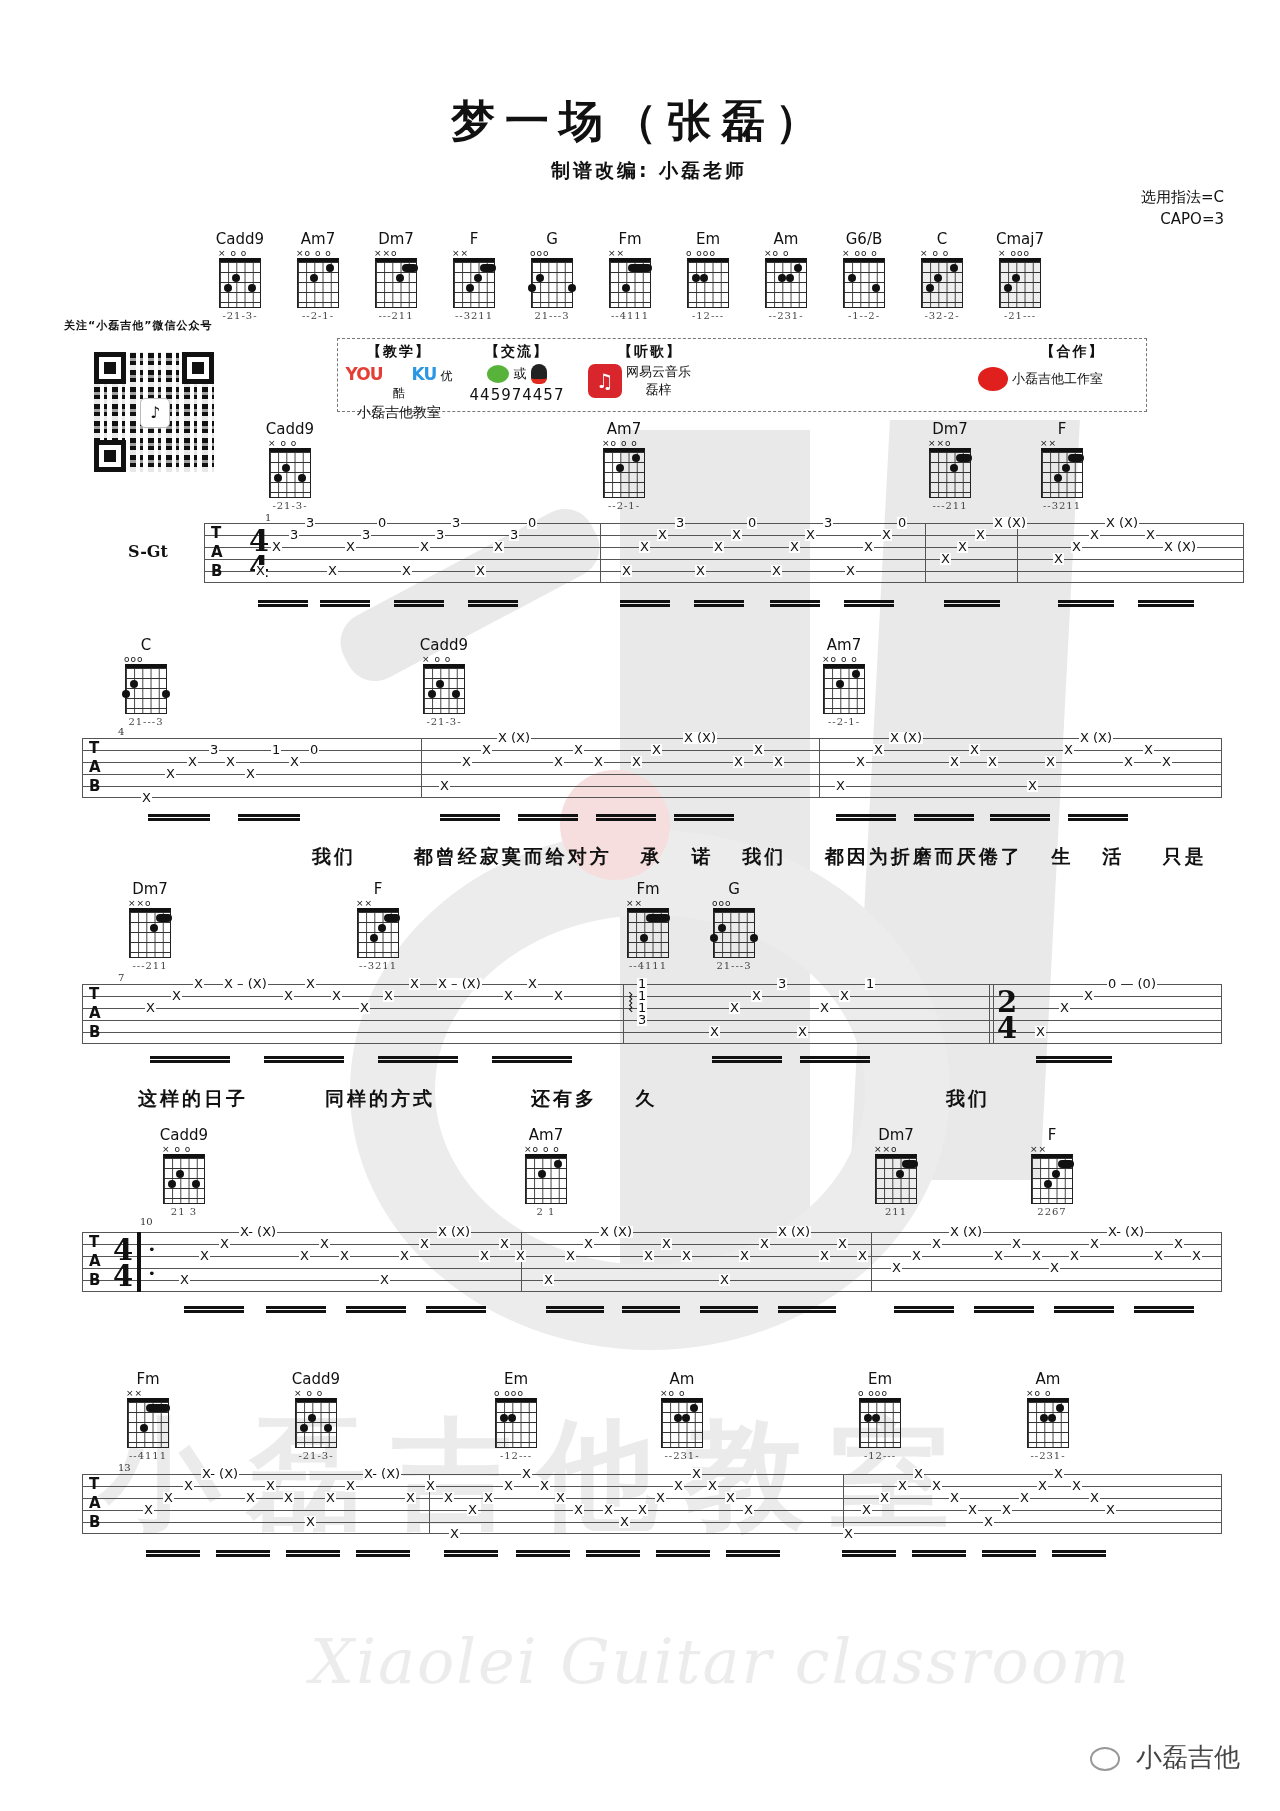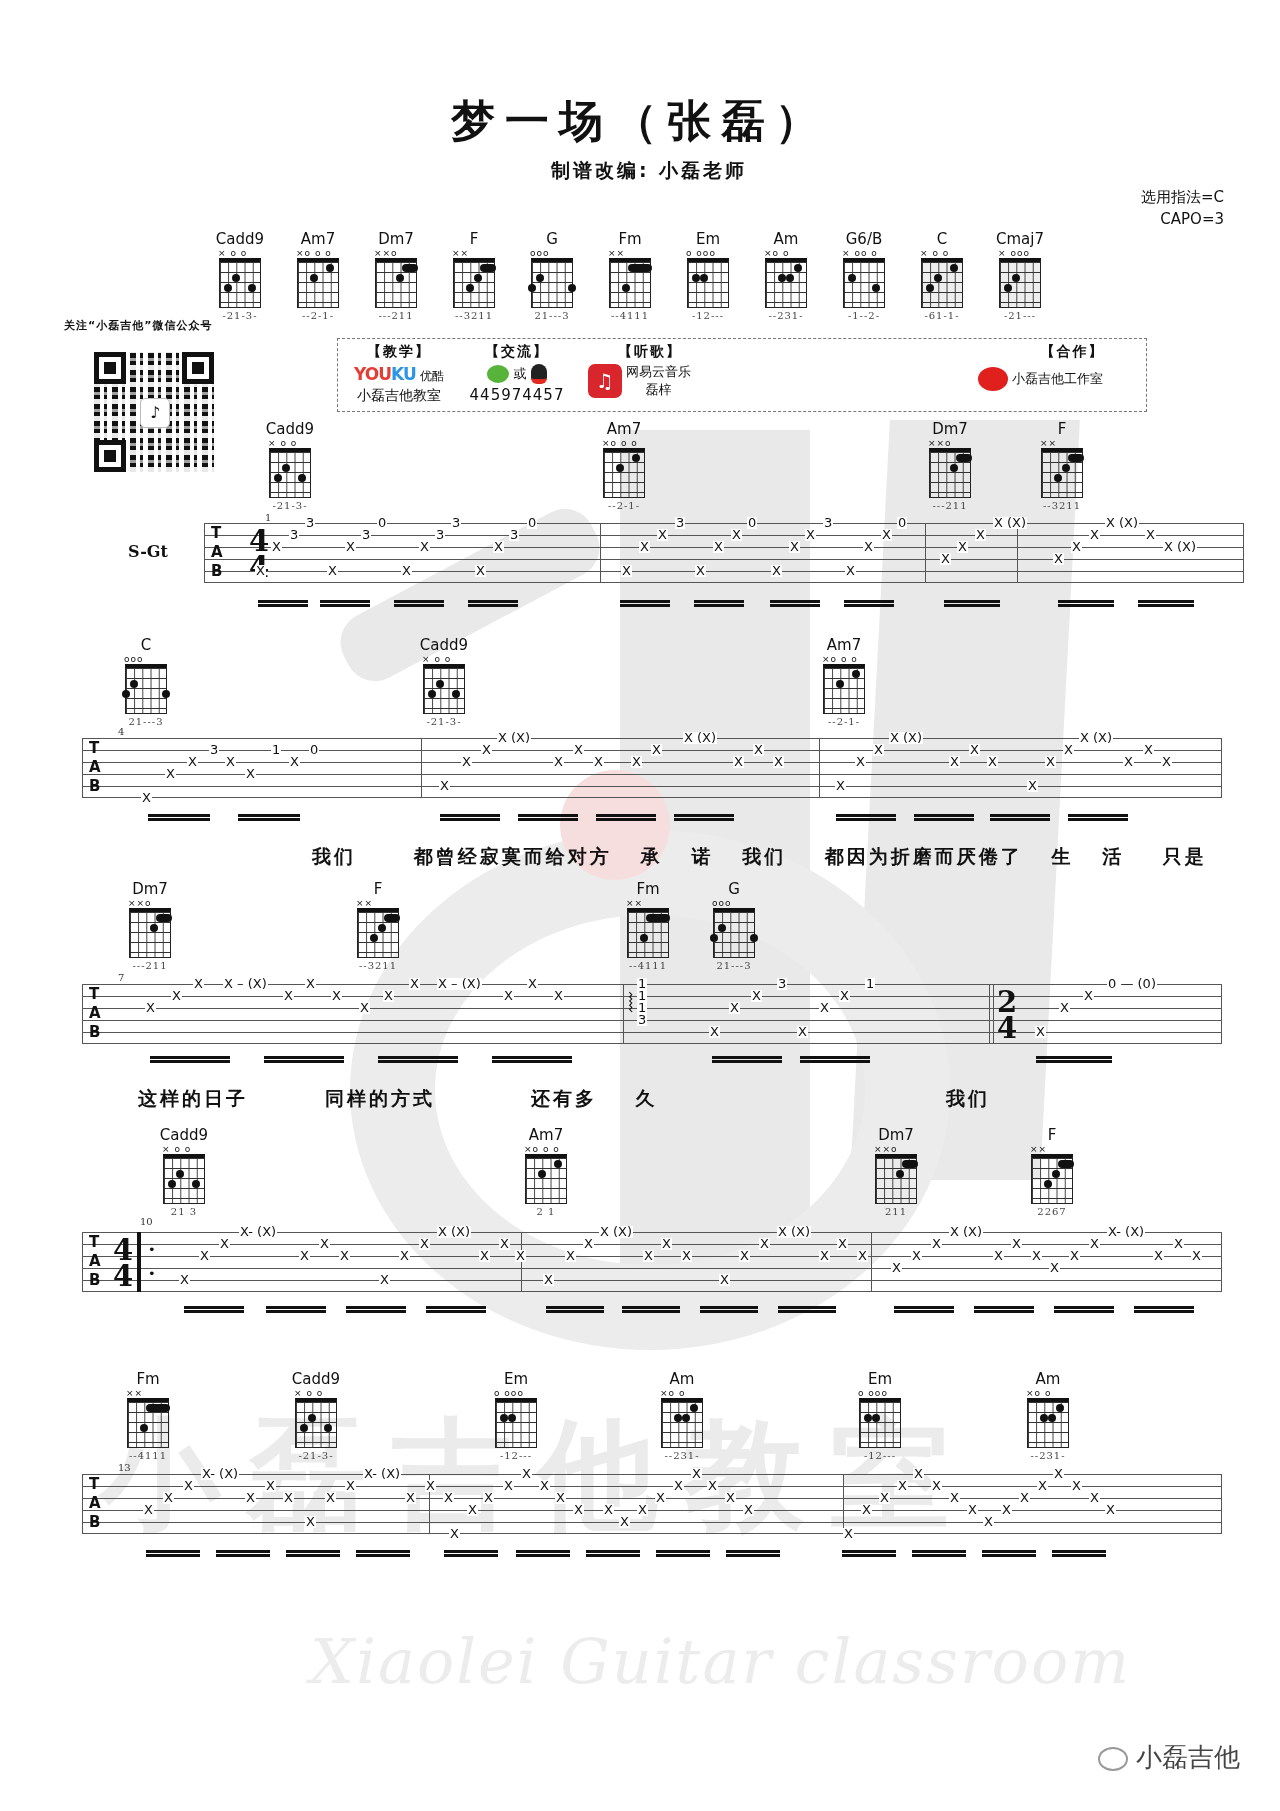--- a/index.html
+++ b/index.html
@@ -38,37 +38,37 @@
   .qr::before { content: ""; position: absolute; inset: 0;
         background: repeating-linear-gradient(0deg, rgba(255,255,255,.9) 0 5px, transparent 5px 9px, rgba(255,255,255,.6) 9px 12px, transparent 12px 17px); }
   .qr .finder { position: absolute; width: 32px; height: 32px; border: 5px solid #111; background: #fff; }
   .qr .finder::after { content: ""; position: absolute; inset: 5px; background: #111; }
   .qr .logo { position: absolute; left: 46px; top: 46px; width: 30px; height: 30px; background: #fff; border-radius: 5px; border: 1px solid #bbb; font-size: 16px; text-align: center; line-height: 28px; }
 
   .promo { position: absolute; top: 338px; left: 337px; width: 810px; height: 74px; border: 1.5px dashed #777; }
   .promo .col { position: absolute; top: 4px; text-align: center; font-size: 13px; }
   .promo .hd { font-weight: bold; font-size: 14px; letter-spacing: 2px; }
   .youku { font-weight: 900; font-size: 17px; letter-spacing: -1px; }
-  .youku .y { color: #e43d34; } .youku .k { color: #2a96e4; }
+  .youku .y { color: #e43d34; } .youku .k { color: #2a96e4; padding-left: 29px; }
   .app-ic { display: inline-block; width: 34px; height: 34px; border-radius: 7px; color: #fff; font-weight: bold; text-align: center; line-height: 34px; vertical-align: middle; font-size: 20px; }
 
   .staff-row { position: absolute; left: 0; width: 1280px; }
   .staff { position: absolute; height: 60px;
            background-image: linear-gradient(to bottom, #555 1px, transparent 1px);
            background-size: 100% 12px; border-bottom: 1px solid #555; border-left: 1px solid #555; border-right: 1px solid #555; }
   .tab-clef { position: absolute; left: 6px; top: 1px; font-weight: bold; font-size: 15px; line-height: 19px; font-family: "DejaVu Sans", sans-serif; }
   .timesig { position: absolute; font-family: "DejaVu Serif", serif; font-weight: bold; font-size: 29px; line-height: 26px; }
   .barline { position: absolute; top: 0; width: 1px; height: 60px; background: #555; }
   .barnum { position: absolute; font-size: 10px; font-family: "DejaVu Serif", serif; color: #333; }
   .note { position: absolute; font-size: 13px; background: #fff; padding: 0 1px; line-height: 12px; font-family: "DejaVu Sans", sans-serif; }
   .beam { position: absolute; height: 7px; border-top: 3px solid #111; border-bottom: 3px solid #111; }
   .lyrics { position: absolute; font-size: 19px; letter-spacing: 3px; font-family: "DejaVu Serif", serif; font-weight: bold; white-space: pre; }
   .sgt { position: absolute; font-family: "DejaVu Serif", serif; font-weight: bold; font-size: 16px; }
   .ic { display: inline-block; }
-  .footer { position: absolute; right: 40px; top: 1740px; font-size: 26px; color: #444; }
+  .footer { position: absolute; right: 40px; top: 1740px; font-size: 26px; color: #444; font-family: Liberation Mono, monospace; }
 </style>
 </head>
 <body>
 
 <div class="wm" style="left:0;top:0;width:1280px;height:1811px;">
   <div class="wm-shape" style="left:620px;top:430px;width:190px;height:880px;"></div>
   <div class="wm-shape" style="left:870px;top:420px;width:190px;height:760px;transform:skewX(-3deg);"></div>
   <div class="wm-shape" style="left:350px;top:830px;width:600px;height:520px;border-radius:50%;background:transparent;border:85px solid #ececec;"></div>
   <div class="wm-red" style="left:560px;top:770px;width:110px;height:110px;"></div>
   <div class="wm-shape" style="left:330px;top:560px;width:280px;height:70px;transform:rotate(-28deg);border-radius:30px;"></div>
@@ -170,21 +170,21 @@
       <div class="fing">-1--2-</div>
     </div>
   <div class="chord">
       <div class="cname">C</div>
       <div class="open">×  o o</div>
       <div class="grid" style="background-color:#eee">
         <span class="dot" style="left:28px;top:2px"></span>
         <span class="dot" style="left:12px;top:12px"></span>
         <span class="dot" style="left:4px;top:22px"></span>
       </div>
-      <div class="fing">-61-1-</div>
+      <div class="fing">-32-2-</div>
     </div>
   <div class="chord">
       <div class="cname">Cmaj7</div>
       <div class="open">×  ooo</div>
       <div class="grid" style="background-color:#eee">
         <span class="dot" style="left:12px;top:12px"></span>
         <span class="dot" style="left:4px;top:22px"></span>
       </div>
       <div class="fing">-21---</div>
     </div>

